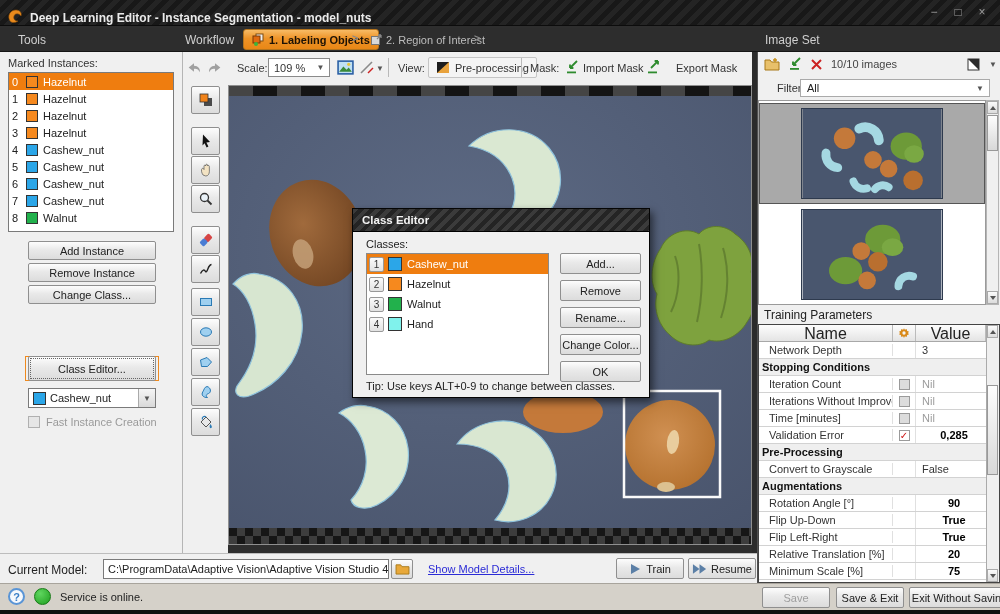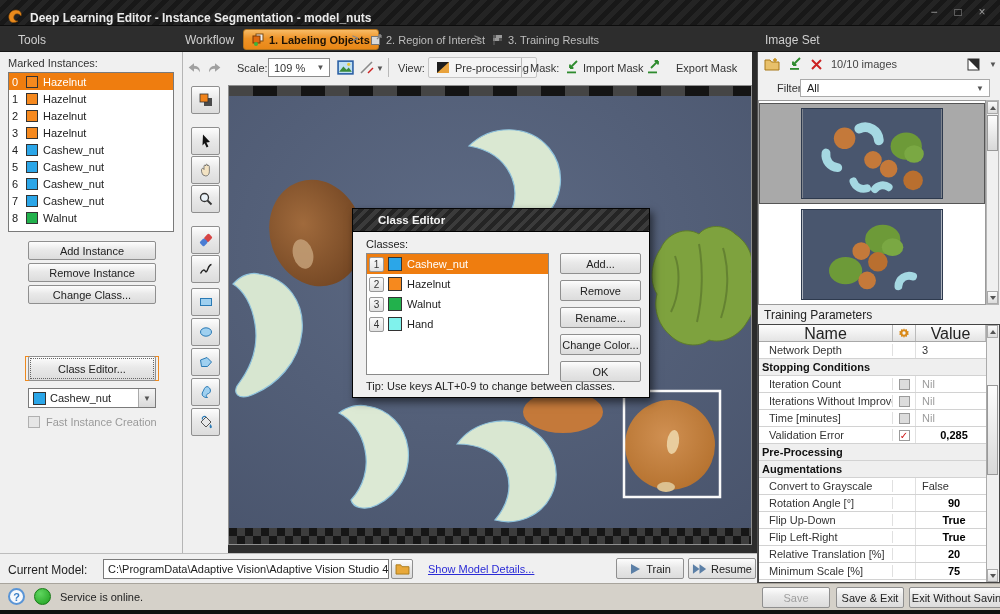--- a/index.html
+++ b/index.html
@@ -51,21 +51,21 @@
   .vsep{position:absolute;top:58px;width:1px;height:19px;background:#b9b9b9;}
 
   
   #canvas{left:228px;top:85px;width:524px;height:460px;border:1px solid #8f8f8f;background:#50607a;overflow:hidden;}
   .checker-top{position:absolute;left:0;top:0;width:522px;height:10px;background:repeating-linear-gradient(90deg,#454545 0 24px,#141414 24px 48px);}
   .checker-bot{position:absolute;left:0;top:442px;width:522px;height:16px;background:repeating-conic-gradient(#3d3d3d 0% 25%,#161616 0% 50%) 0 0/16px 16px;}
   #scene{position:absolute;left:0;top:10px;}
 
   
   #dialog{left:352px;top:208px;width:298px;height:190px;background:#f0f0f0;border:1px solid #050505;box-shadow:3px 4px 8px rgba(0,0,0,.55);}
-  #dialog-title{height:23px;background:repeating-linear-gradient(135deg,#3b3b3b 0 4px,#242424 4px 8px);color:#f3f3f3;font-weight:bold;font-size:11.5px;display:flex;align-items:center;padding-left:25px;border-bottom:1px solid #000;}
+  #dialog-title{height:23px;background:repeating-linear-gradient(135deg,#3b3b3b 0 4px,#242424 4px 8px);color:#f3f3f3;font-weight:bold;font-size:11.5px;display:flex;align-items:center;padding-left:9px;border-bottom:1px solid #000;}
   #class-list{position:absolute;left:13px;top:44px;width:183px;height:122px;background:#fff;border:1px solid #8a8a8a;}
   .cls-row{display:flex;align-items:center;height:20px;padding-left:2px;}
   .cls-row.sel{background:#ef7d0f;color:#fff;}
   .cls-num{width:15px;height:15px;border:1px solid #999;border-radius:2px;background:linear-gradient(#fbfbfb,#e2e2e2);color:#333;font-size:10px;display:flex;align-items:center;justify-content:center;margin-right:4px;}
   .cls-row .swatch{width:14px;height:14px;margin-right:5px;}
   .dbtn{position:absolute;left:207px;width:81px;height:21px;}
   #dialog-tip{position:absolute;left:13px;top:171px;font-size:11px;color:#222;}
 
   
   #right-divider{left:752px;top:52px;width:5px;height:531px;background:#2b2b2b;}
@@ -141,29 +141,20 @@
     </div>
     <span class="wchev" style="left:352px">&gt;</span>
     <div class="wtab" style="left:362px">
       <svg width="12" height="12" viewBox="0 0 12 12">
           <rect x="1.5" y="2.5" width="8" height="8" fill="#d8d8d8" stroke="#777"></rect>
           <path d="M7 5 L11 1 M11 1 L8 1 M11 1 L11 4" stroke="#888" stroke-width="1.3" fill="none"></path>
         </svg>
       <span>2. Region of Interest</span>
     </div>
     <span class="wchev" style="left:474px">&gt;</span>
-    <div class="wtab" style="left:484px">
-      <svg width="12" height="12" viewBox="0 0 12 12">
-          <rect x="1" y="1" width="9" height="6" fill="#9a9a9a"></rect>
-          <rect x="1" y="1" width="3" height="3" fill="#555"></rect>
-          <rect x="7" y="4" width="3" height="3" fill="#555"></rect>
-          <rect x="1.5" y="1" width="1" height="10" fill="#666"></rect>
-        </svg>
-      <span>3. Training Results</span>
-    </div>
     <span class="hs-label" style="left:765px">Image Set</span>
   </div>
 
   <div id="left-panel" class="abs">
     <span class="abs" style="left:8px;top:5px;color:#333">Marked Instances:</span>
     <div id="inst-list">
       <div class="inst-row sel">
           <span class="inst-idx">0</span>
           <span class="swatch" style="background: rgb(246, 137, 30);"></span>
           <span>Hazelnut</span>
@@ -520,27 +511,27 @@
       <div class="tp-row">
           <span class="tp-name">Validation Error</span>
           <span class="tp-gear">
             <span class="cb on">✓</span>
           </span>
           <span class="tp-val bold">0,285</span>
         </div>
       <div class="tp-row section">
           <span class="tp-name">Pre-Processing</span>
         </div>
-      <div class="tp-row section">
-          <span class="tp-name">Augmentations</span>
-        </div>
       <div class="tp-row">
           <span class="tp-name">Convert to Grayscale</span>
           <span class="tp-gear"></span>
           <span class="tp-val">False</span>
+        </div>
+      <div class="tp-row section">
+          <span class="tp-name">Augmentations</span>
         </div>
       <div class="tp-row">
           <span class="tp-name">Rotation Angle [°]</span>
           <span class="tp-gear"></span>
           <span class="tp-val bold">90</span>
         </div>
       <div class="tp-row">
           <span class="tp-name">Flip Up-Down</span>
           <span class="tp-gear"></span>
           <span class="tp-val bold">True</span>

